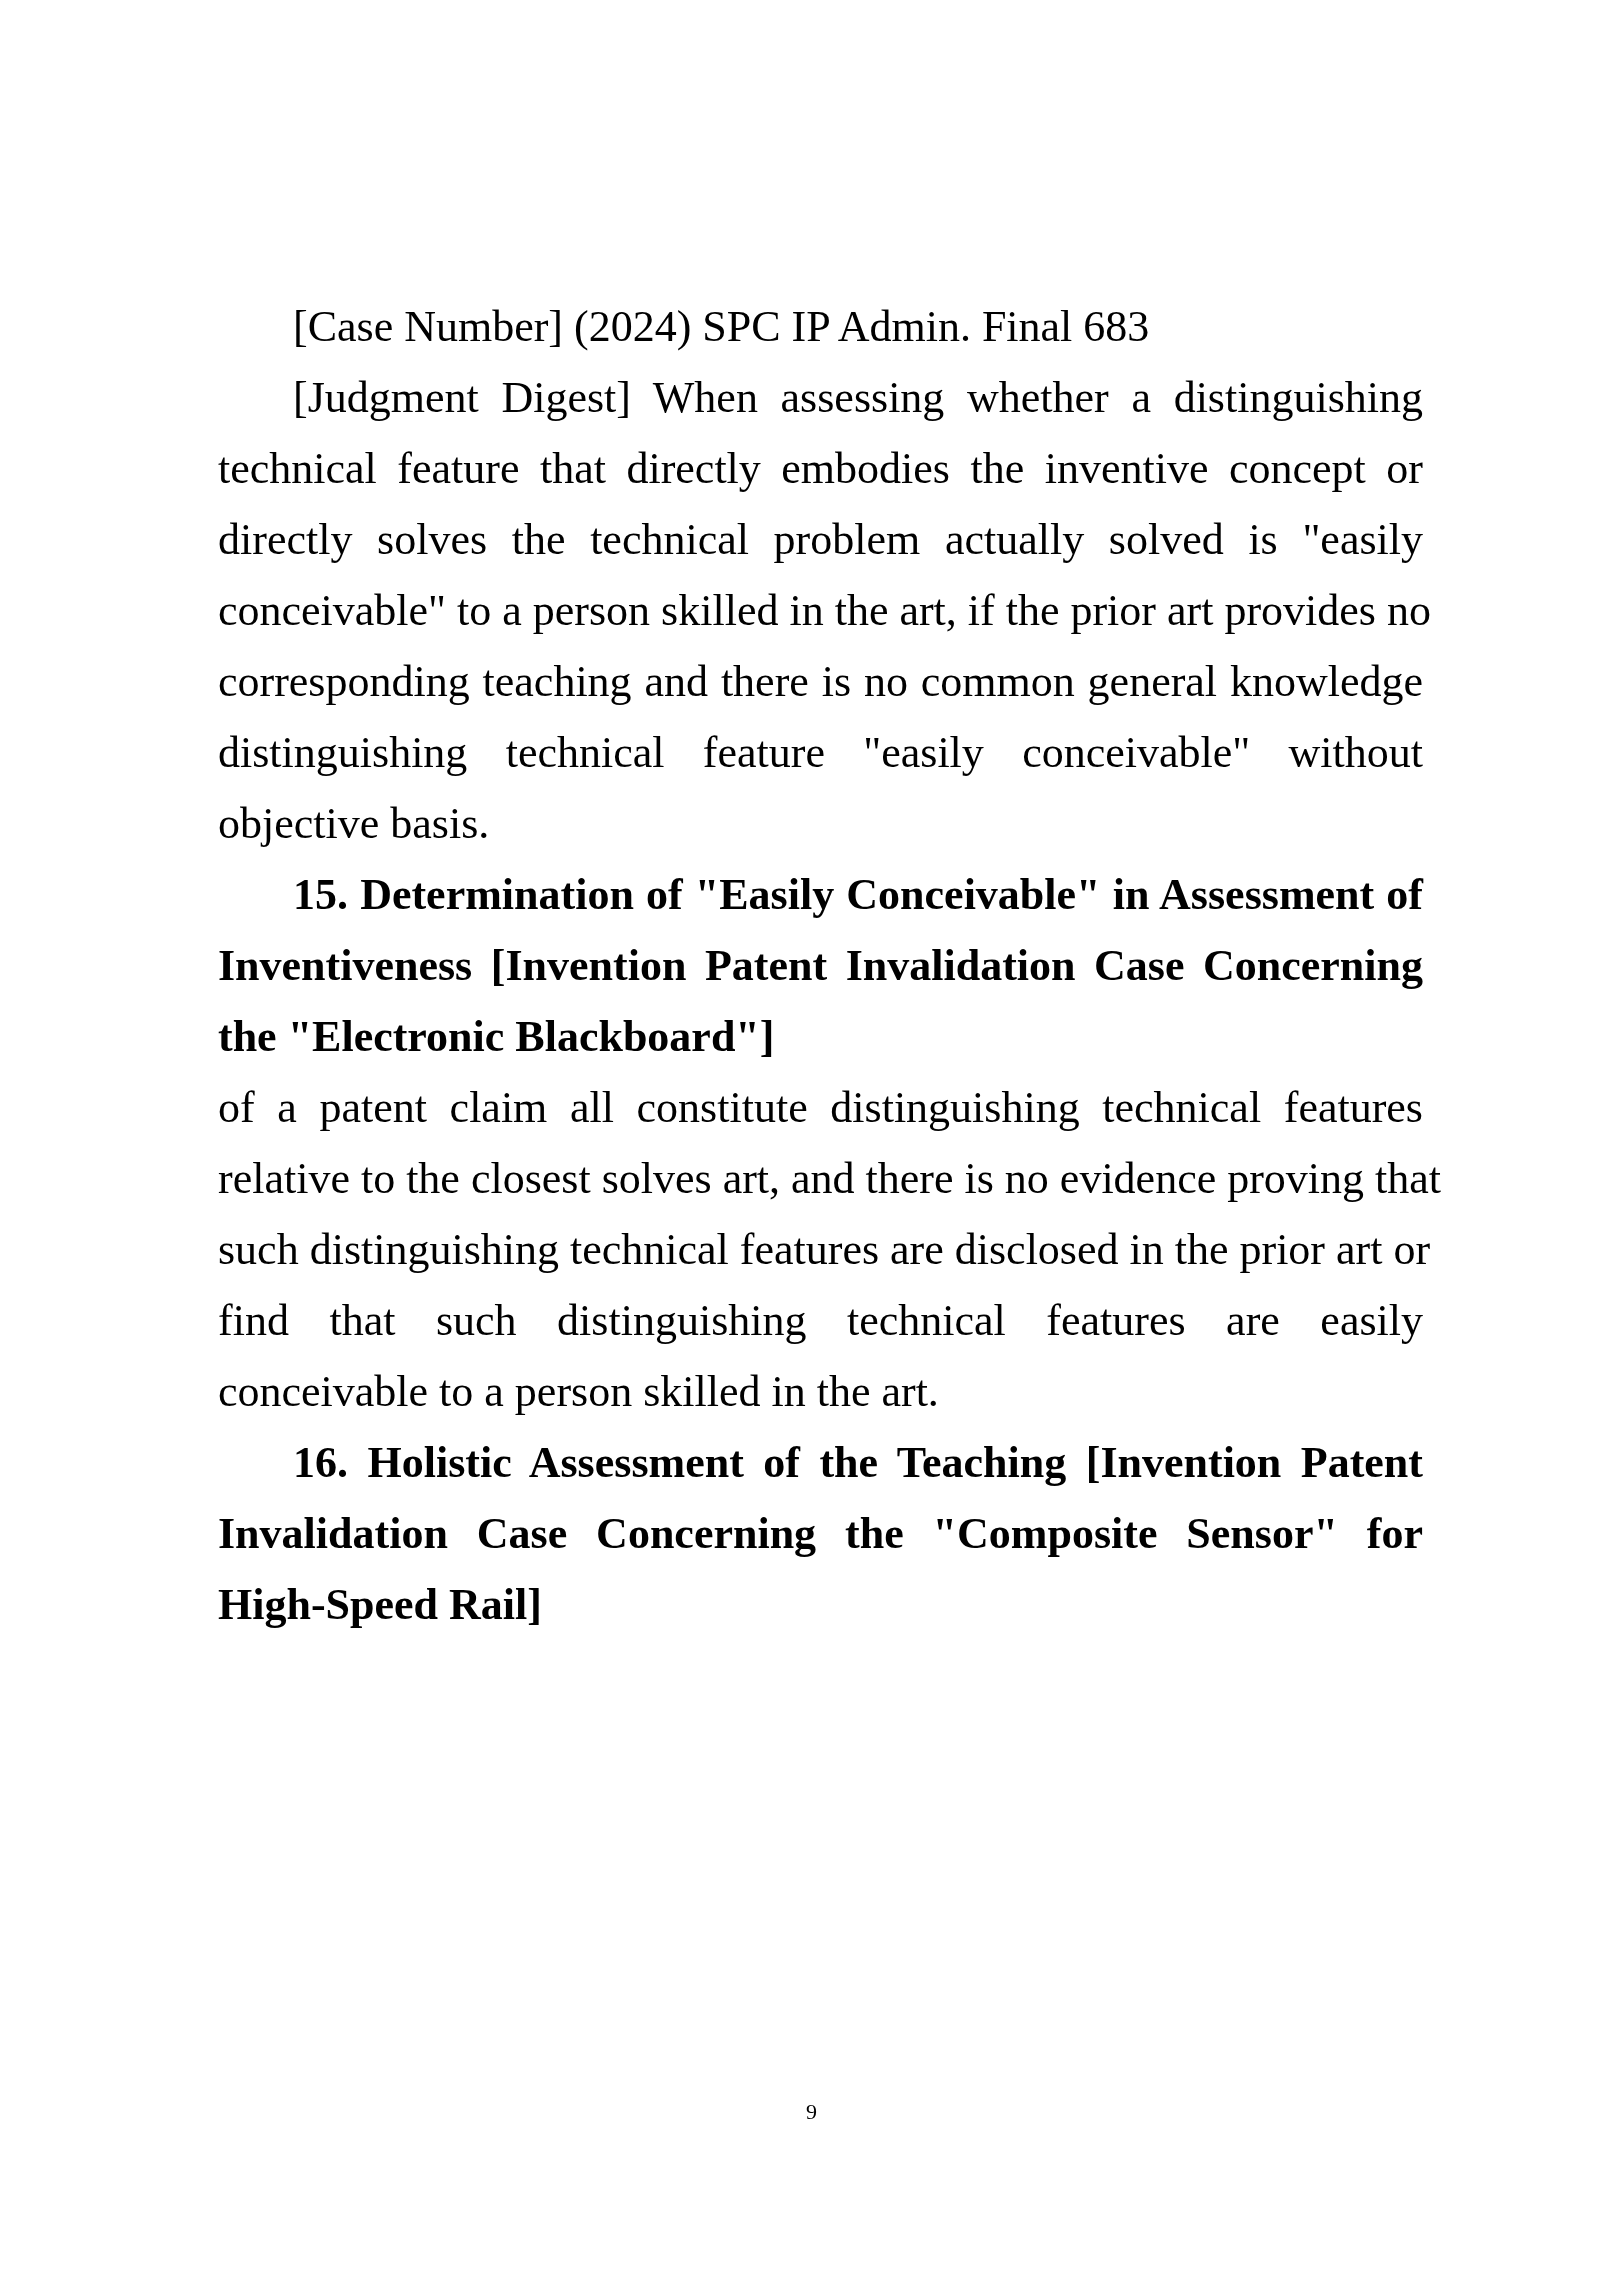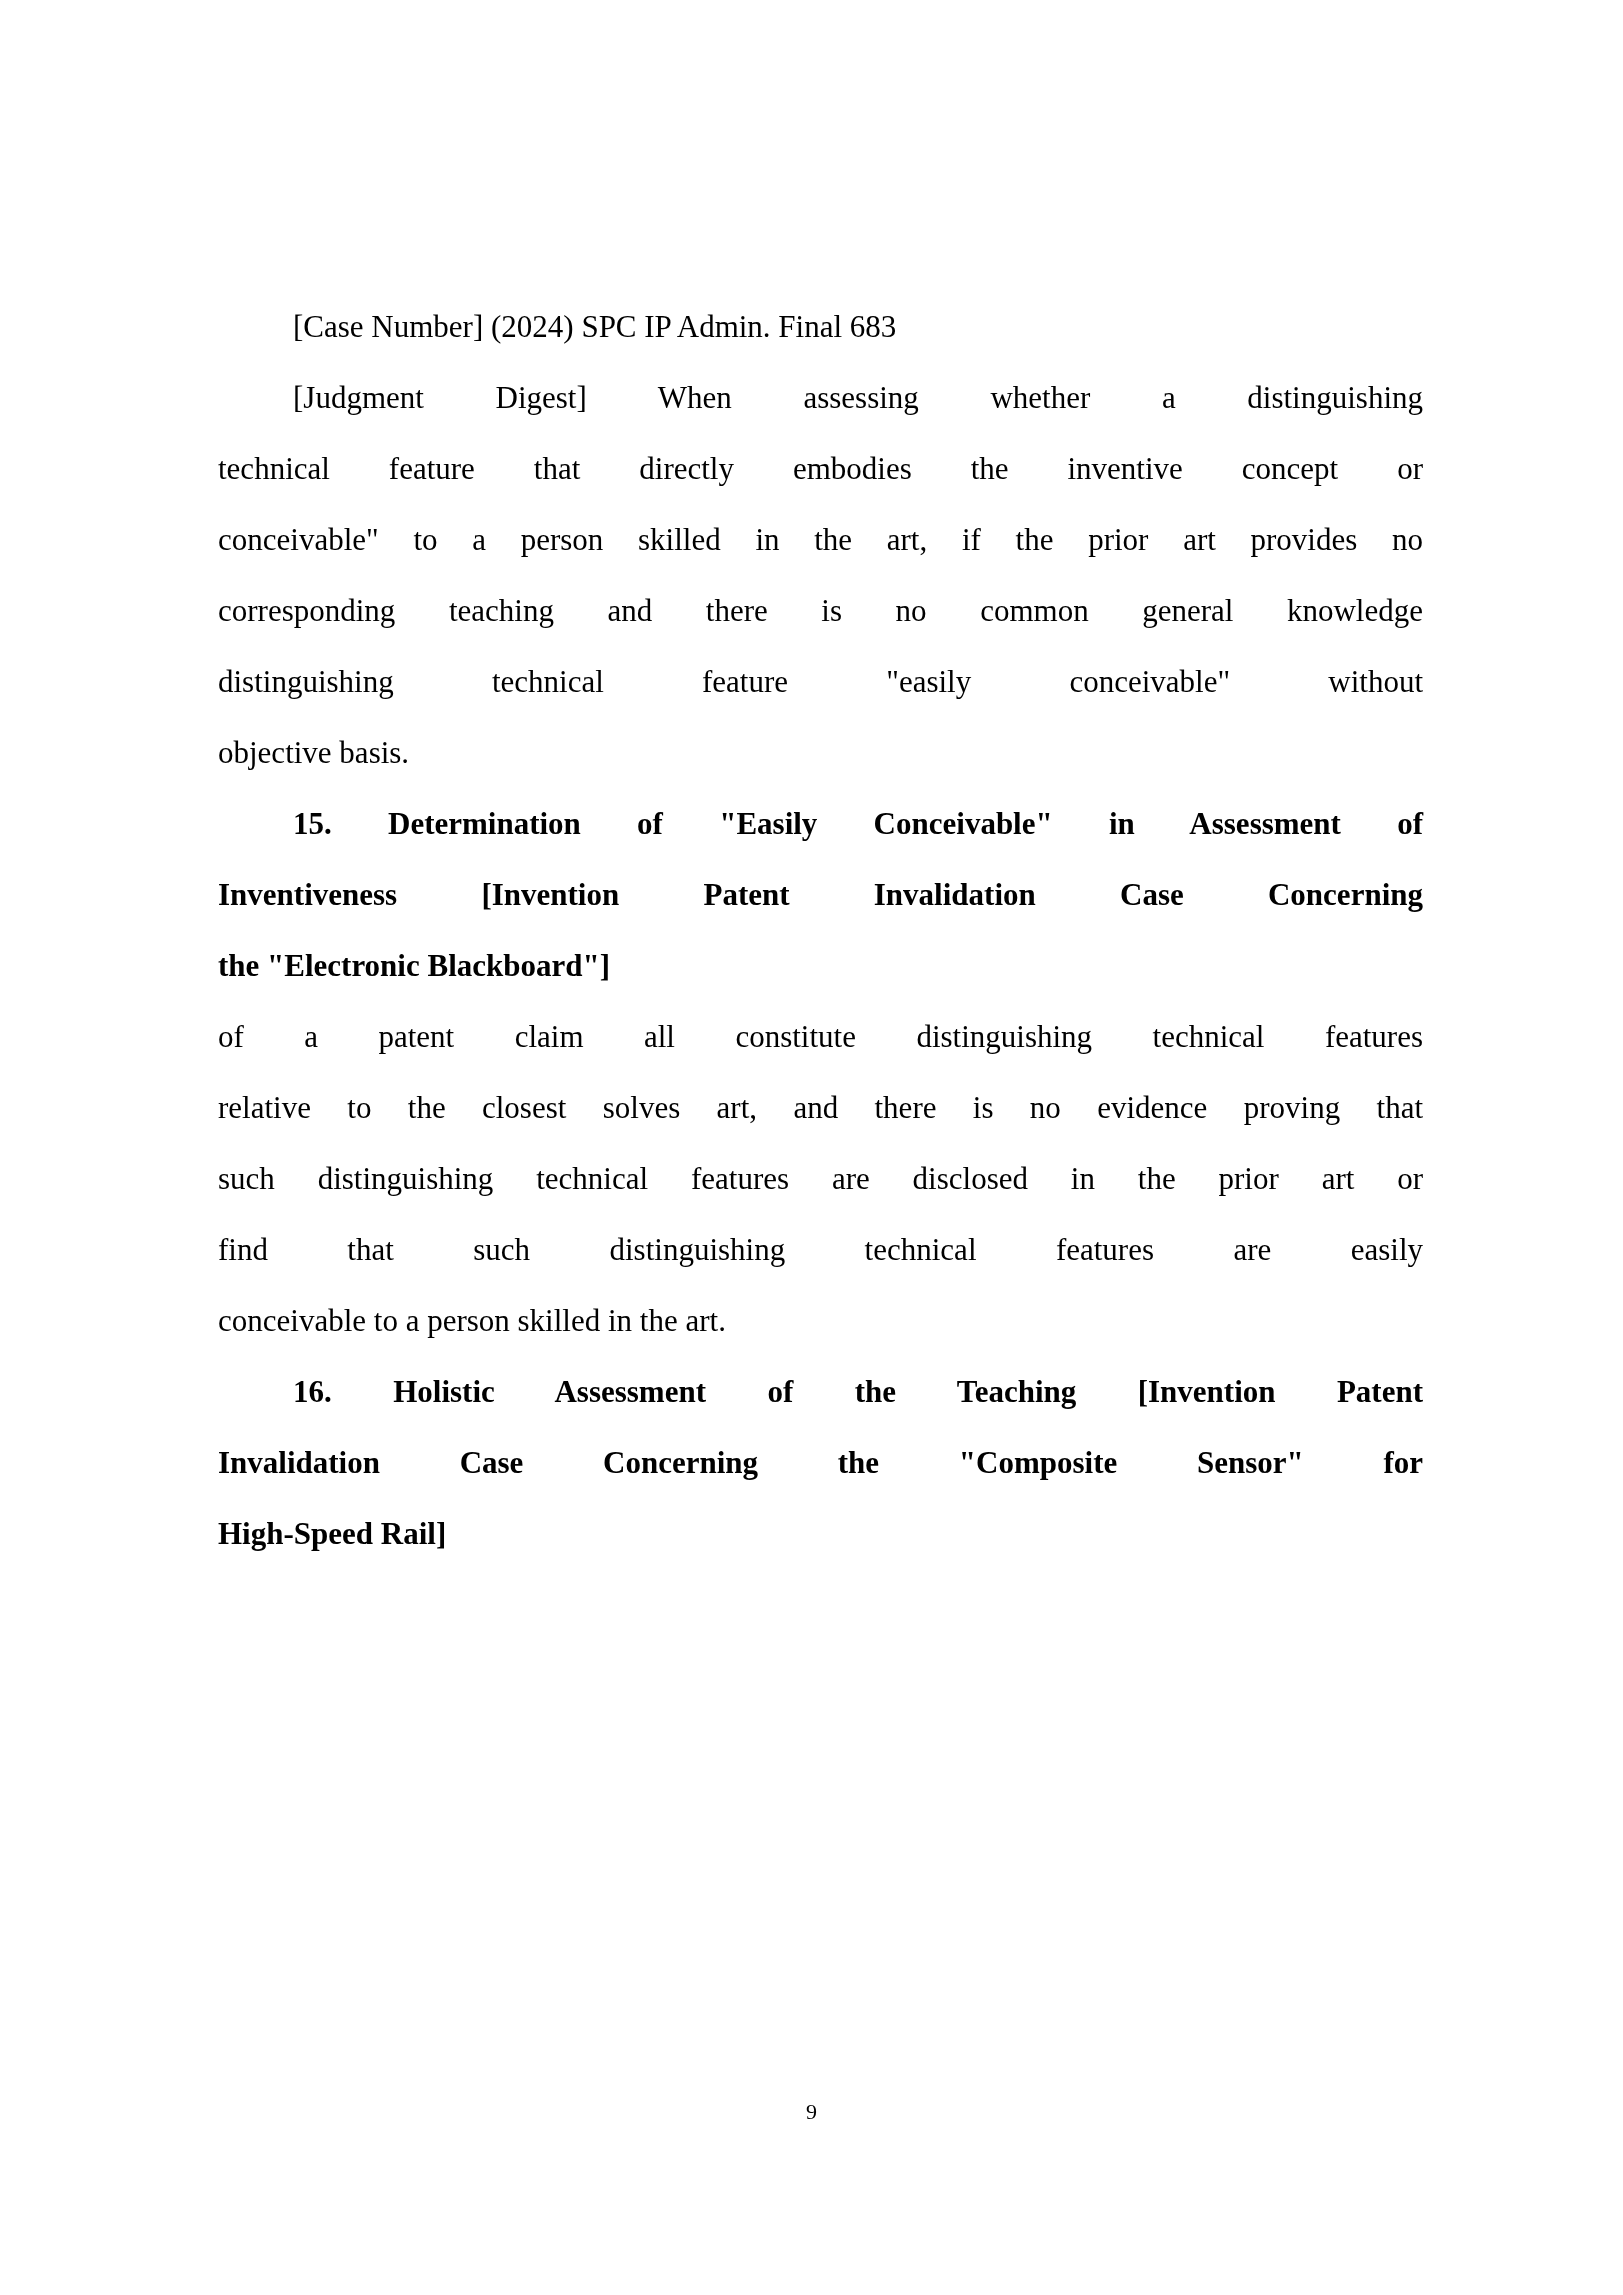--- a/index.html
+++ b/index.html
@@ -22,21 +22,21 @@
     width: 1205px;
   }
   .para {
     margin: 0;
     padding: 0;
   }
   .line {
     display: block;
     height: 71px;
     line-height: 71px;
-    font-size: 31px;
+    font-size: 44px;
     white-space: nowrap;
     text-align: justify;
     text-align-last: justify;
     overflow: visible;
   }
   .line.last {
     text-align: left;
     text-align-last: left;
   }
   .line.indent {
@@ -61,20 +61,21 @@
 
 <div class="page">
 
   <div class="para">
     <span class="line indent last">[Case Number] (2024) SPC IP Admin. Final 683</span>
   </div>
 
   <div class="para">
     <span class="line indent">[Judgment Digest] When assessing whether a distinguishing</span>
     <span class="line">technical feature that directly embodies the inventive concept or</span>
+    <span class="line">directly solves the technical problem actually solved is "easily</span>
     <span class="line">conceivable" to a person skilled in the art, if the prior art provides no</span>
     <span class="line">corresponding teaching and there is no common general knowledge</span>
     <span class="line">distinguishing technical feature "easily conceivable" without</span>
     <span class="line last">objective basis.</span>
   </div>
 
   <div class="para heading">
     <span class="line indent">15. Determination of "Easily Conceivable" in Assessment of</span>
     <span class="line">Inventiveness [Invention Patent Invalidation Case Concerning</span>
     <span class="line last">the "Electronic Blackboard"]</span>

